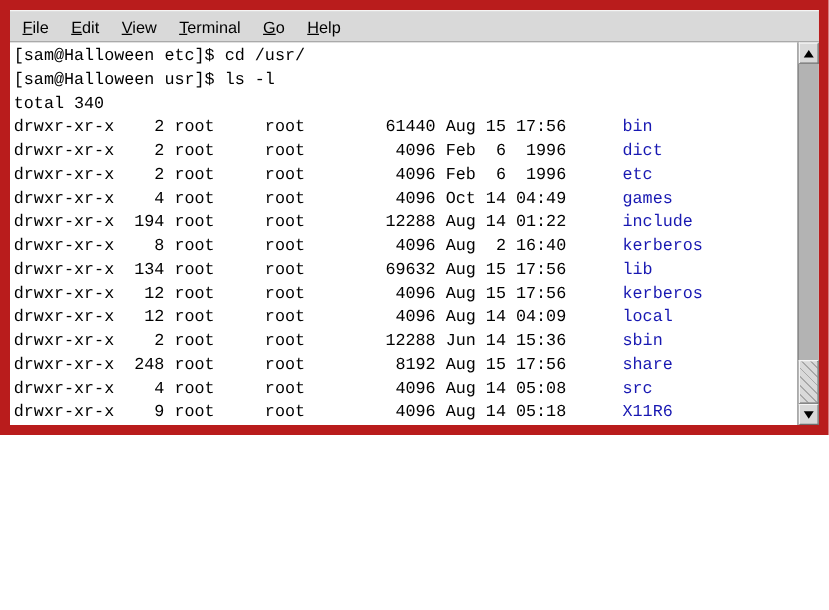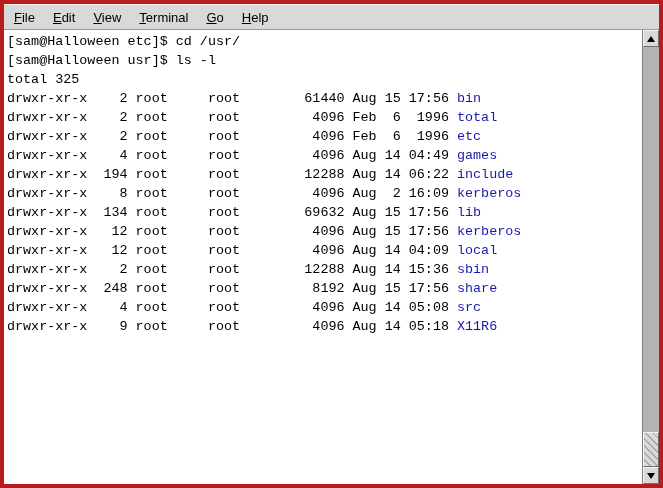--- a/index.html
+++ b/index.html
@@ -1,36 +1,36 @@
 <!DOCTYPE html>
 <html style="--fg: #000000; --dir: #1818b2; --symlink: #18b2b2; --menubar-bg: #d9d9d9;"><head>
 <meta charset="utf-8">
 <style>
   html,body{margin:0;padding:0;background:#ffffff;}
   .window{
-    position:relative;width:663px;height:488px;box-sizing:border-box;
-    border:4px solid #b91c1c;background:#fff;display:flex;flex-direction:column;
+    position:relative;width:663px;height:348px;box-sizing:border-box;
+    border:8px solid #b91c1c;background:#fff;display:flex;flex-direction:column;
     font-family:"Liberation Sans",sans-serif;
   }
   .menubar{
     flex:0 0 26px;box-sizing:border-box;background:var(--menubar-bg,#d9d9d9);
     border-top:1px solid #f4f4f4;border-bottom:1px solid #9a9a9a;
     display:flex;align-items:center;padding:0 1px;font-size:13px;color:#000;
   }
   .menu-item{padding:4px 9px;cursor:default;white-space:nowrap;}
   .menu-item u{text-decoration:underline;}
   .content{flex:1;display:flex;min-height:0;}
   .screen{
     flex:1;background:#fff;padding:2px 0 0 3px;overflow:hidden;
     font-family:"Liberation Mono","DejaVu Sans Mono",monospace;
     font-size:13.4px;line-height:19px;color:var(--fg,#000);
   }
   .t-line{white-space:pre;height:19px;}
   .seg-plain{color:var(--fg,#000);}
-  .seg-dir{color:var(--dir,#1818b2);}
+  .seg-dir{color:var(--dir,#1818b2);margin-left:37px;}
   .seg-symlink{color:var(--symlink,#18b2b2);}
   .cursor{
     display:inline-block;width:8px;height:15px;background:#000;
     vertical-align:-2px;
   }
   .scrollbar{
     flex:0 0 16px;display:flex;flex-direction:column;
     background:#b3b3b3;border-left:1px solid #7d7d7d;
   }
   .sb-btn{
@@ -58,31 +58,31 @@
       <span class="menu-item"><u>E</u><span>dit</span></span>
       <span class="menu-item"><u>V</u><span>iew</span></span>
       <span class="menu-item"><u>T</u><span>erminal</span></span>
       <span class="menu-item"><u>G</u><span>o</span></span>
       <span class="menu-item"><u>H</u><span>elp</span></span>
     </div>
   <div class="content">
     <div class="screen" id="screen">
         <div class="t-line"><span class="seg-plain">[sam@Halloween etc]$ cd /usr/</span></div>
         <div class="t-line"><span class="seg-plain">[sam@Halloween usr]$ ls -l</span></div>
-        <div class="t-line"><span class="seg-plain">total 325</span></div>
+        <div class="t-line"><span class="seg-plain">total 340</span></div>
         <div class="t-line"><span class="seg-plain">drwxr-xr-x    2 root     root        61440 Aug 15 17:56 </span><span class="seg-dir">bin</span></div>
-        <div class="t-line"><span class="seg-plain">drwxr-xr-x    2 root     root         4096 Feb  6  1996 </span><span class="seg-dir">total</span></div>
+        <div class="t-line"><span class="seg-plain">drwxr-xr-x    2 root     root         4096 Feb  6  1996 </span><span class="seg-dir">dict</span></div>
         <div class="t-line"><span class="seg-plain">drwxr-xr-x    2 root     root         4096 Feb  6  1996 </span><span class="seg-dir">etc</span></div>
-        <div class="t-line"><span class="seg-plain">drwxr-xr-x    4 root     root         4096 Aug 14 04:49 </span><span class="seg-dir">games</span></div>
-        <div class="t-line"><span class="seg-plain">drwxr-xr-x  194 root     root        12288 Aug 14 06:22 </span><span class="seg-dir">include</span></div>
-        <div class="t-line"><span class="seg-plain">drwxr-xr-x    8 root     root         4096 Aug  2 16:09 </span><span class="seg-dir">kerberos</span></div>
+        <div class="t-line"><span class="seg-plain">drwxr-xr-x    4 root     root         4096 Oct 14 04:49 </span><span class="seg-dir">games</span></div>
+        <div class="t-line"><span class="seg-plain">drwxr-xr-x  194 root     root        12288 Aug 14 01:22 </span><span class="seg-dir">include</span></div>
+        <div class="t-line"><span class="seg-plain">drwxr-xr-x    8 root     root         4096 Aug  2 16:40 </span><span class="seg-dir">kerberos</span></div>
         <div class="t-line"><span class="seg-plain">drwxr-xr-x  134 root     root        69632 Aug 15 17:56 </span><span class="seg-dir">lib</span></div>
         <div class="t-line"><span class="seg-plain">drwxr-xr-x   12 root     root         4096 Aug 15 17:56 </span><span class="seg-dir">kerberos</span></div>
         <div class="t-line"><span class="seg-plain">drwxr-xr-x   12 root     root         4096 Aug 14 04:09 </span><span class="seg-dir">local</span></div>
-        <div class="t-line"><span class="seg-plain">drwxr-xr-x    2 root     root        12288 Aug 14 15:36 </span><span class="seg-dir">sbin</span></div>
+        <div class="t-line"><span class="seg-plain">drwxr-xr-x    2 root     root        12288 Jun 14 15:36 </span><span class="seg-dir">sbin</span></div>
         <div class="t-line"><span class="seg-plain">drwxr-xr-x  248 root     root         8192 Aug 15 17:56 </span><span class="seg-dir">share</span></div>
         <div class="t-line"><span class="seg-plain">drwxr-xr-x    4 root     root         4096 Aug 14 05:08 </span><span class="seg-dir">src</span></div>
         <div class="t-line"><span class="seg-plain">drwxr-xr-x    9 root     root         4096 Aug 14 05:18 </span><span class="seg-dir">X11R6</span></div>
       </div>
     <div class="scrollbar">
       <div class="sb-btn">
         <div class="arr arr-up"></div>
       </div>
       <div class="sb-trough">
         <div class="sb-thumb"></div>

